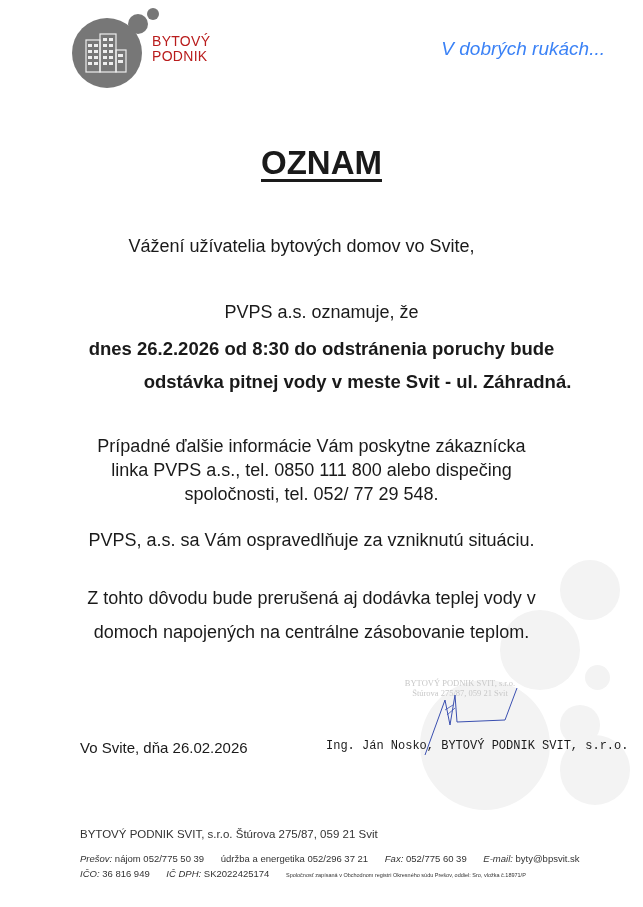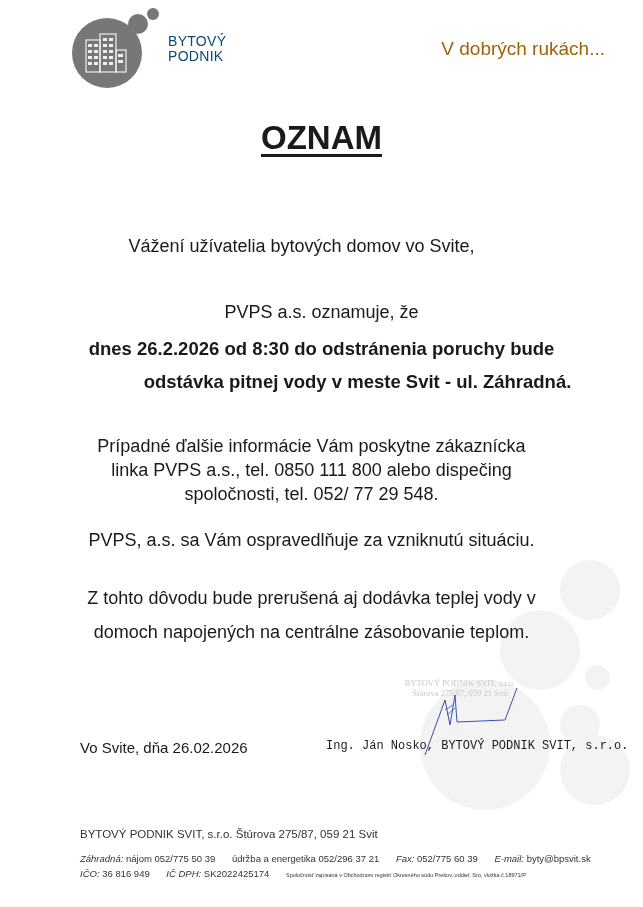--- a/index.html
+++ b/index.html
@@ -5,24 +5,24 @@
   html, body { margin: 0; padding: 0; }
   body {
     width: 643px; height: 907px; background: #ffffff; position: relative; overflow: hidden;
     font-family: "Liberation Sans", sans-serif; color: #1a1a1a;
   }
   .bubble { position: absolute; border-radius: 50%; background: #f3f3f3; }
   .header-logo { position: absolute; left: 68px; top: 6px; width: 260px; height: 80px; }
   .logo-circle { position: absolute; left: 4px; top: 12px; width: 70px; height: 70px; border-radius: 50%; background: #777; }
   .logo-dot1 { position: absolute; left: 60px; top: 8px; width: 20px; height: 20px; border-radius: 50%; background: #777; }
   .logo-dot2 { position: absolute; left: 79px; top: 2px; width: 12px; height: 12px; border-radius: 50%; background: #777; }
-  .logo-text-small { position: absolute; left: 84px; top: 28px; font-size: 14px; line-height: 15px; color: #0c4a6e; letter-spacing: 0.3px; margin-left: 16px; }
+  .logo-text-small { position: absolute; left: 84px; top: 28px; font-size: 14px; line-height: 15px; color: #b91c1c; letter-spacing: 0.3px; }
   .logo-text-big { position: absolute; left: 147px; top: 20px; font-size: 44px; font-weight: bold; font-style: italic; color: #555; letter-spacing: -1px; }
-  .slogan { position: absolute; right: 38px; top: 38px; font-size: 19px; color: #a16207; }
-  .title { position: absolute; left: 0; width: 100%; top: 119px; text-align: center; font-size: 33px; font-weight: bold; text-decoration: underline; text-decoration-thickness: 3px; text-underline-offset: 5px; color: #1a1a1a; }
+  .slogan { position: absolute; right: 38px; top: 38px; font-size: 19px; font-style: italic; color: #3b82f6; }
+  .title { position: absolute; left: 0; width: 100%; top: 144px; text-align: center; font-size: 33px; font-weight: bold; text-decoration: underline; text-decoration-thickness: 3px; text-underline-offset: 5px; color: #1a1a1a; }
   .c { position: absolute; left: 0; width: 643px; text-align: center; font-size: 18px; color: #1a1a1a; }
   .bold { font-weight: bold; font-size: 18.5px; }
   .sig-left { position: absolute; left: 80px; top: 739px; font-size: 15px; }
   .sig-right { position: absolute; left: 326px; top: 739px; font-size: 12px; font-family: Liberation Mono, monospace; }
   .stamp { position: absolute; left: 380px; top: 678px; width: 160px; font-family: "Liberation Serif", serif; font-size: 8.5px; color: #c8c8c8; line-height: 10px; text-align: center; }
   .signature { position: absolute; left: 395px; top: 680px; }
   .footer1 { position: absolute; left: 80px; top: 828px; font-size: 11.5px; color: #333; }
   .footer2 { position: absolute; left: 80px; top: 853px; font-size: 9.5px; color: #333; white-space: nowrap; }
   .footer3 { position: absolute; left: 80px; top: 868px; font-size: 9.5px; color: #333; white-space: nowrap; }
   .lbl { font-style: italic; }
@@ -104,21 +104,21 @@
     <path d="M30 75 L50 20 L55 45 L60 15 L62 42 L110 40 L122 8" fill="none" stroke="#3a4fb0" stroke-width="1"></path>
     <path d="M50 30 L58 25 M52 35 L60 28" fill="none" stroke="#3a4fb0" stroke-width="0.8"></path>
   </svg>
 </div>
 
 <div class="sig-left">Vo Svite, dňa 26.02.2026</div>
 <div class="sig-right">Ing. Ján Nosko, BYTOVÝ PODNIK SVIT, s.r.o.</div>
 
 <div class="footer1">BYTOVÝ PODNIK SVIT, s.r.o. Štúrova 275/87,  059 21 Svit</div>
 <div class="footer2">
-  <span class="lbl">Záhradná:</span>
+  <span class="lbl">Prešov:</span>
   <span>nájom 052/775 50 39</span><span class="gap"></span>
   <span>údržba a energetika 052/296 37 21</span><span class="gap"></span>
   <span class="lbl">Fax:</span>
   <span>052/775 60 39</span><span class="gap"></span>
   <span class="lbl">E-mail:</span>
   <span>byty@bpsvit.sk</span>
 </div>
 <div class="footer3">
   <span class="lbl">IČO:</span>
   <span>36 816 949</span><span class="gap"></span>

